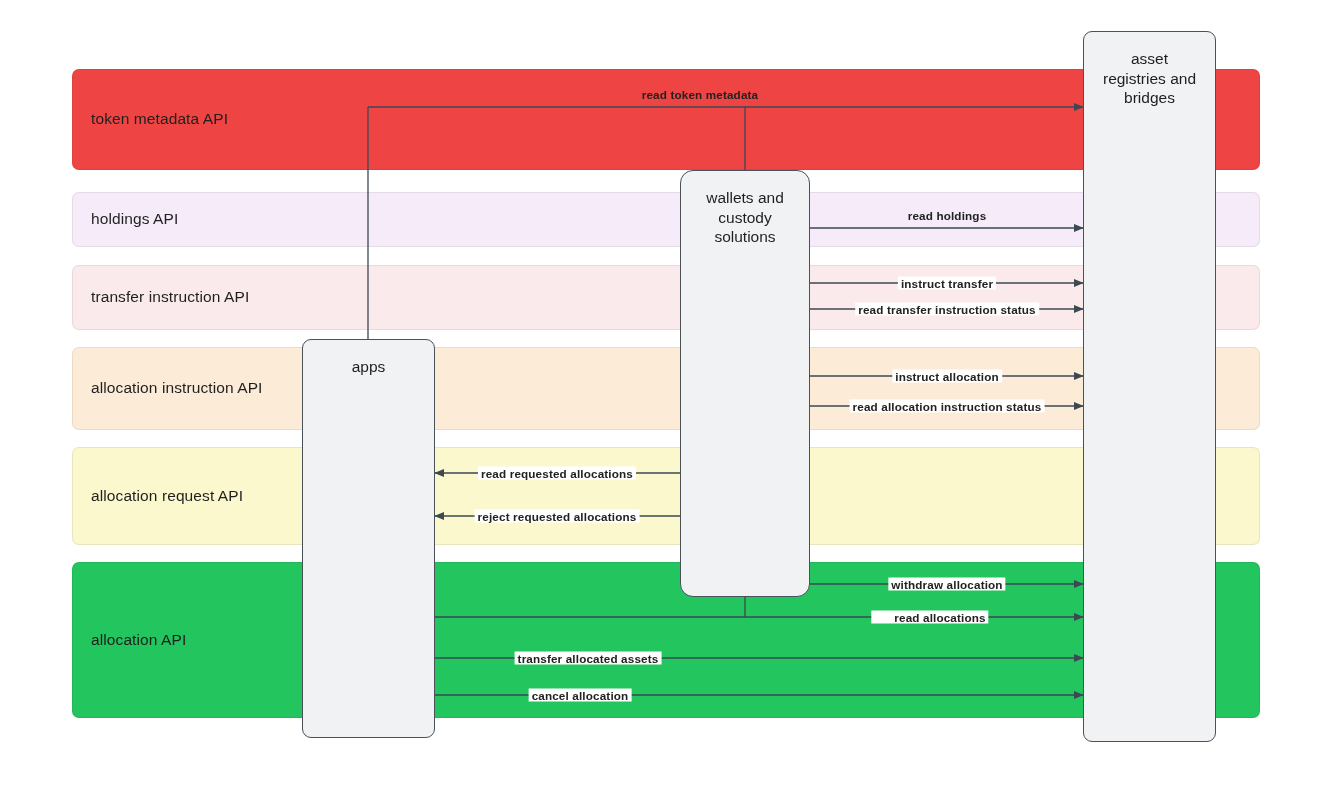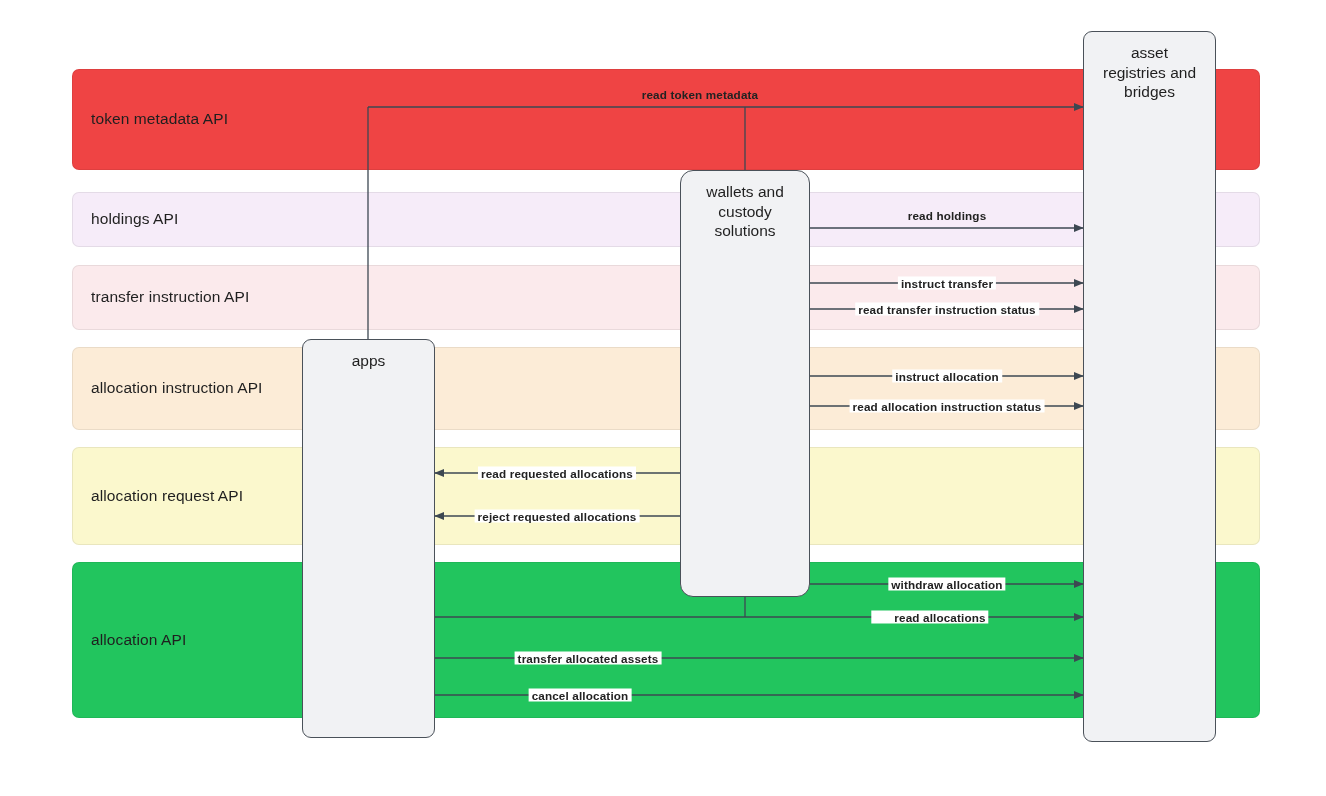--- a/index.html
+++ b/index.html
@@ -8,21 +8,21 @@
   #canvas{position:absolute;inset:0;}
   svg#wire{position:absolute;left:0;top:0;width:1326px;height:796px;overflow:visible;}
 
   .band{position:absolute;border-radius:7px;border:1px solid rgba(0,0,0,.07);
         display:flex;align-items:center;box-sizing:border-box;}
   .band .band-label{padding-left:18px;font-size:15.5px;color:#1f1f1f;
         letter-spacing:.1px;line-height:1.2;}
 
   .actor{position:absolute;background:#f1f2f4;border:1.6px solid #4a5159;
          border-radius:9px;box-sizing:border-box;display:flex;
-         justify-content:center;padding-top:11px;z-index:5;}
+         justify-content:center;padding-top:17px;z-index:5;}
   .actor .actor-label{font-size:15.5px;color:#1f1f1f;text-align:center;
          line-height:1.27;width:100%;}
 
   .msg-label{position:absolute;font-size:11.7px;font-weight:bold;color:#222;
         white-space:nowrap;background:transparent;z-index:4;
         transform:translate(-50%,-50%);letter-spacing:.15px;}
   .msg-label.above{transform:translate(-50%,-100%);}
   .msg-label.inline{background:#fff;padding:0 3px;}
 </style>
 </head>

